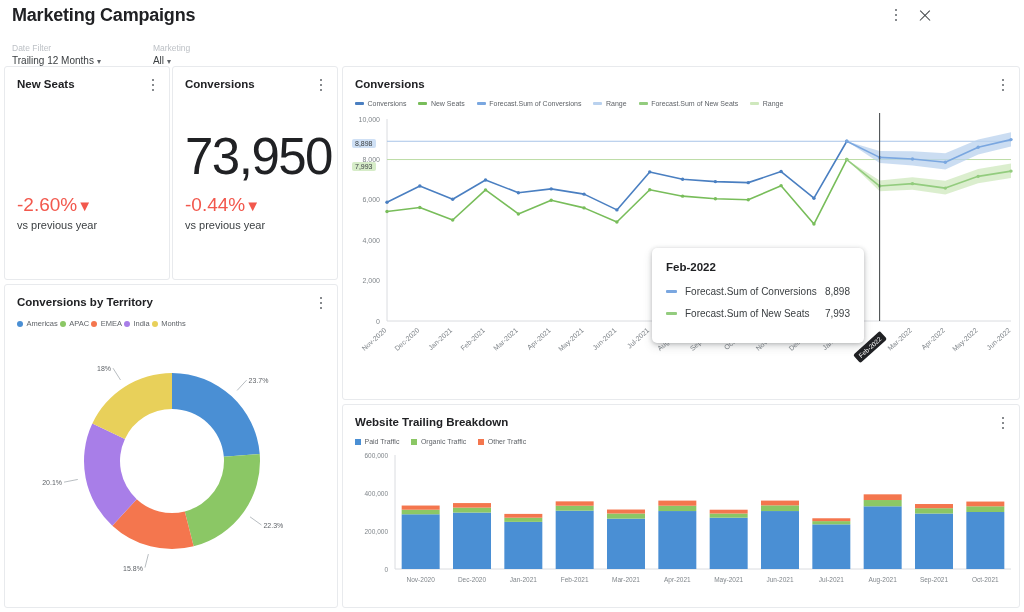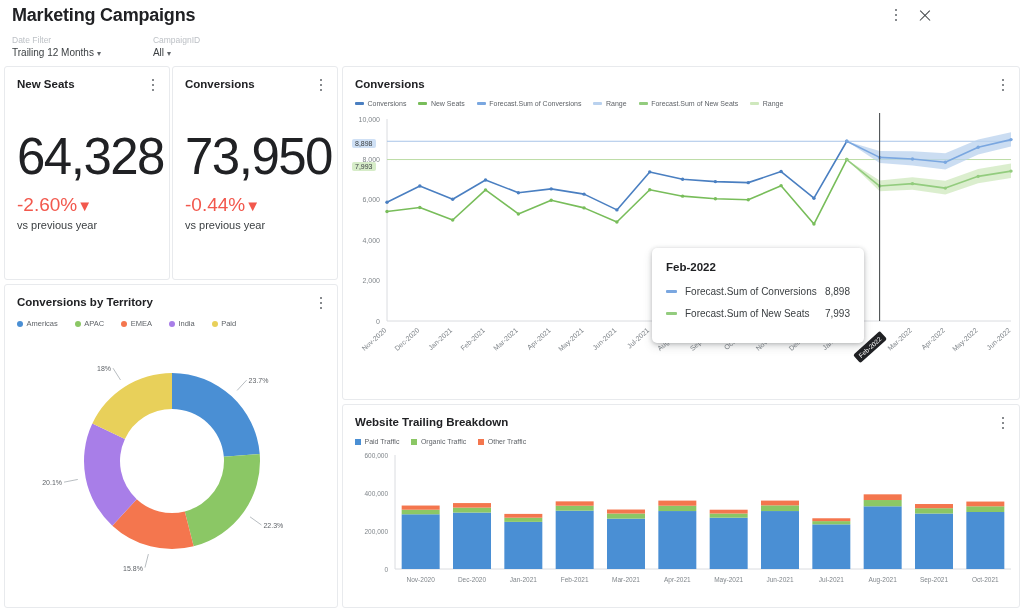--- a/index.html
+++ b/index.html
@@ -11,21 +11,21 @@
   }
   .app { position: relative; width: 1024px; height: 612px; background: #ffffff; }
 
   
   .header { position: absolute; left: 0; top: 0; width: 941px; height: 62px; background: #fff; padding-left: 28px; }
   .page-title {
     position: absolute; left: 12px; top: 5px;
     font-size: 18px; font-weight: bold; color: #202124; letter-spacing: -0.2px;
   }
   .filters { position: absolute; left: 12px; top: 35px; display: flex; gap: 52px; }
-  .filter-label { font-size: 8.5px; color: #bdc1c6; line-height: 11px; }
+  .filter-label { font-size: 8.5px; color: #bdc1c6; line-height: 11px; margin-top: 8px; }
   .filter-value { font-size: 10px; color: #3c4043; line-height: 13px; white-space: nowrap; }
   .caret { font-size: 8px; color: #5f6368; margin-left: 3px; }
 
   .win-btns { position: absolute; right: 8px; top: 7px; display: flex; gap: 14px; align-items: center; }
   .kebab {
     width: 14px; height: 16px; display: flex; flex-direction: column;
     align-items: center; justify-content: center; gap: 2.5px; cursor: pointer;
   }
   .kebab i { width: 2.5px; height: 2.5px; border-radius: 50%; background: #5f6368; display: block; }
   .close-x { width: 16px; height: 16px; position: relative; cursor: pointer; }
@@ -43,21 +43,21 @@
   
   .kpi-newseats { left: 4px; top: 66px; width: 166px; height: 214px; }
   .kpi-conv { left: 172px; top: 66px; width: 166px; height: 214px; }
   .kpi-value { position: absolute; left: 12px; top: 60px; font-size: 51px; font-weight: 300; color: #202124; letter-spacing: -1.5px; line-height: 60px; }
   .kpi-delta { position: absolute; left: 12px; top: 127px; font-size: 19px; color: #f2584d; font-weight: 400; text-align: right; }
   .kpi-delta .tri { font-size: 15px; }
   .kpi-sub { position: absolute; left: 12px; top: 152px; font-size: 11px; color: #3c4043; }
 
   
   .donut-card { left: 4px; top: 284px; width: 334px; height: 324px; }
-  .legend-row { position: absolute; left: 12px; top: 34px; display: flex; align-items: center; gap: 17px; }
+  .legend-row { position: absolute; left: 12px; top: 34px; display: flex; align-items: center; gap: 2px; }
   .legend-item { display: flex; align-items: center; gap: 3.5px; }
   .legend-dot { width: 6px; height: 6px; border-radius: 50%; display: block; }
   .legend-text { font-size: 7.5px; color: #5f6368; white-space: nowrap; }
   .donut-wrap { position: absolute; left: 0; top: 48px; width: 334px; height: 270px; }
 
   
   .line-card { left: 342px; top: 66px; width: 678px; height: 334px; }
   .line-legend { position: absolute; left: 12px; top: 33px; display: flex; align-items: center; gap: 12px; }
   .legend-dash { width: 9px; height: 2.5px; border-radius: 1px; display: block; }
   .line-legend .legend-text { font-size: 7px; }
@@ -107,21 +107,21 @@
     <div class="page-title">Marketing Campaigns</div>
 
     <div class="filters">
       <div>
         <div class="filter-label">Date Filter</div>
         <div class="filter-value">
           <span>Trailing 12 Months</span><span class="caret">▾</span>
         </div>
       </div>
       <div>
-        <div class="filter-label">CampaignID</div>
+        <div class="filter-label">Marketing</div>
         <div class="filter-value">
           <span>All</span><span class="caret">▾</span>
         </div>
       </div>
     </div>
 
     <div class="win-btns">
       <div class="kebab">
           <i></i>
           <i></i>
@@ -131,21 +131,20 @@
     </div>
   </div>
 
   <div class="card kpi-newseats">
     <div class="card-title">New Seats</div>
     <div class="card-kebab kebab">
         <i></i>
         <i></i>
         <i></i>
       </div>
-    <div class="kpi-value">64,328</div>
     <div class="kpi-delta">
       <span>-2.60%</span><span class="tri">▼</span>
     </div>
     <div class="kpi-sub">vs previous year</div>
   </div>
 
   <div class="card kpi-conv">
     <div class="card-title">Conversions</div>
     <div class="card-kebab kebab">
         <i></i>
@@ -178,21 +177,21 @@
         <div class="legend-item">
           <span class="legend-dot" style="background: rgb(244, 118, 78);"></span>
           <span class="legend-text">EMEA</span>
         </div>
         <div class="legend-item">
           <span class="legend-dot" style="background: rgb(168, 126, 232);"></span>
           <span class="legend-text">India</span>
         </div>
         <div class="legend-item">
           <span class="legend-dot" style="background: rgb(232, 208, 90);"></span>
-          <span class="legend-text">Paid</span>
+          <span class="legend-text">Months</span>
         </div>
       </div>
     <div class="donut-wrap">
       <svg id="donut-svg" width="334" height="270" viewBox="0 0 334 270">
           <path d="M 167 40 A 88 88 0 0 1 254.717206733819 120.95077005507298 L 218.83289488816578 123.83454594163403 A 52 52 0 0 0 167 76 Z" fill="#4a8fd4"></path>
           <line x1="232.10665623820796" y1="57.45126993715752" x2="241.60137693961332" y2="47.16291346965966" stroke="#9aa0a6" stroke-width="0.7"></line>
           <text x="243.60137693961332" y="50.16291346965966" class="slice-lbl" text-anchor="start">23.7%</text>
           <path d="M 254.717206733819 120.95077005507298 A 88 88 0 0 1 188.63801954633882 213.29827729861992 L 179.7861024592002 178.40352749463904 A 52 52 0 0 0 218.83289488816578 123.83454594163403 Z" fill="#8bc765"></path>
           <line x1="245.07172978147838" y1="183.86416569615824" x2="256.4571903746106" y2="192.01102319351463" stroke="#9aa0a6" stroke-width="0.7"></line>
           <text x="258.4571903746106" y="195.01102319351463" class="slice-lbl" text-anchor="start">22.3%</text>

